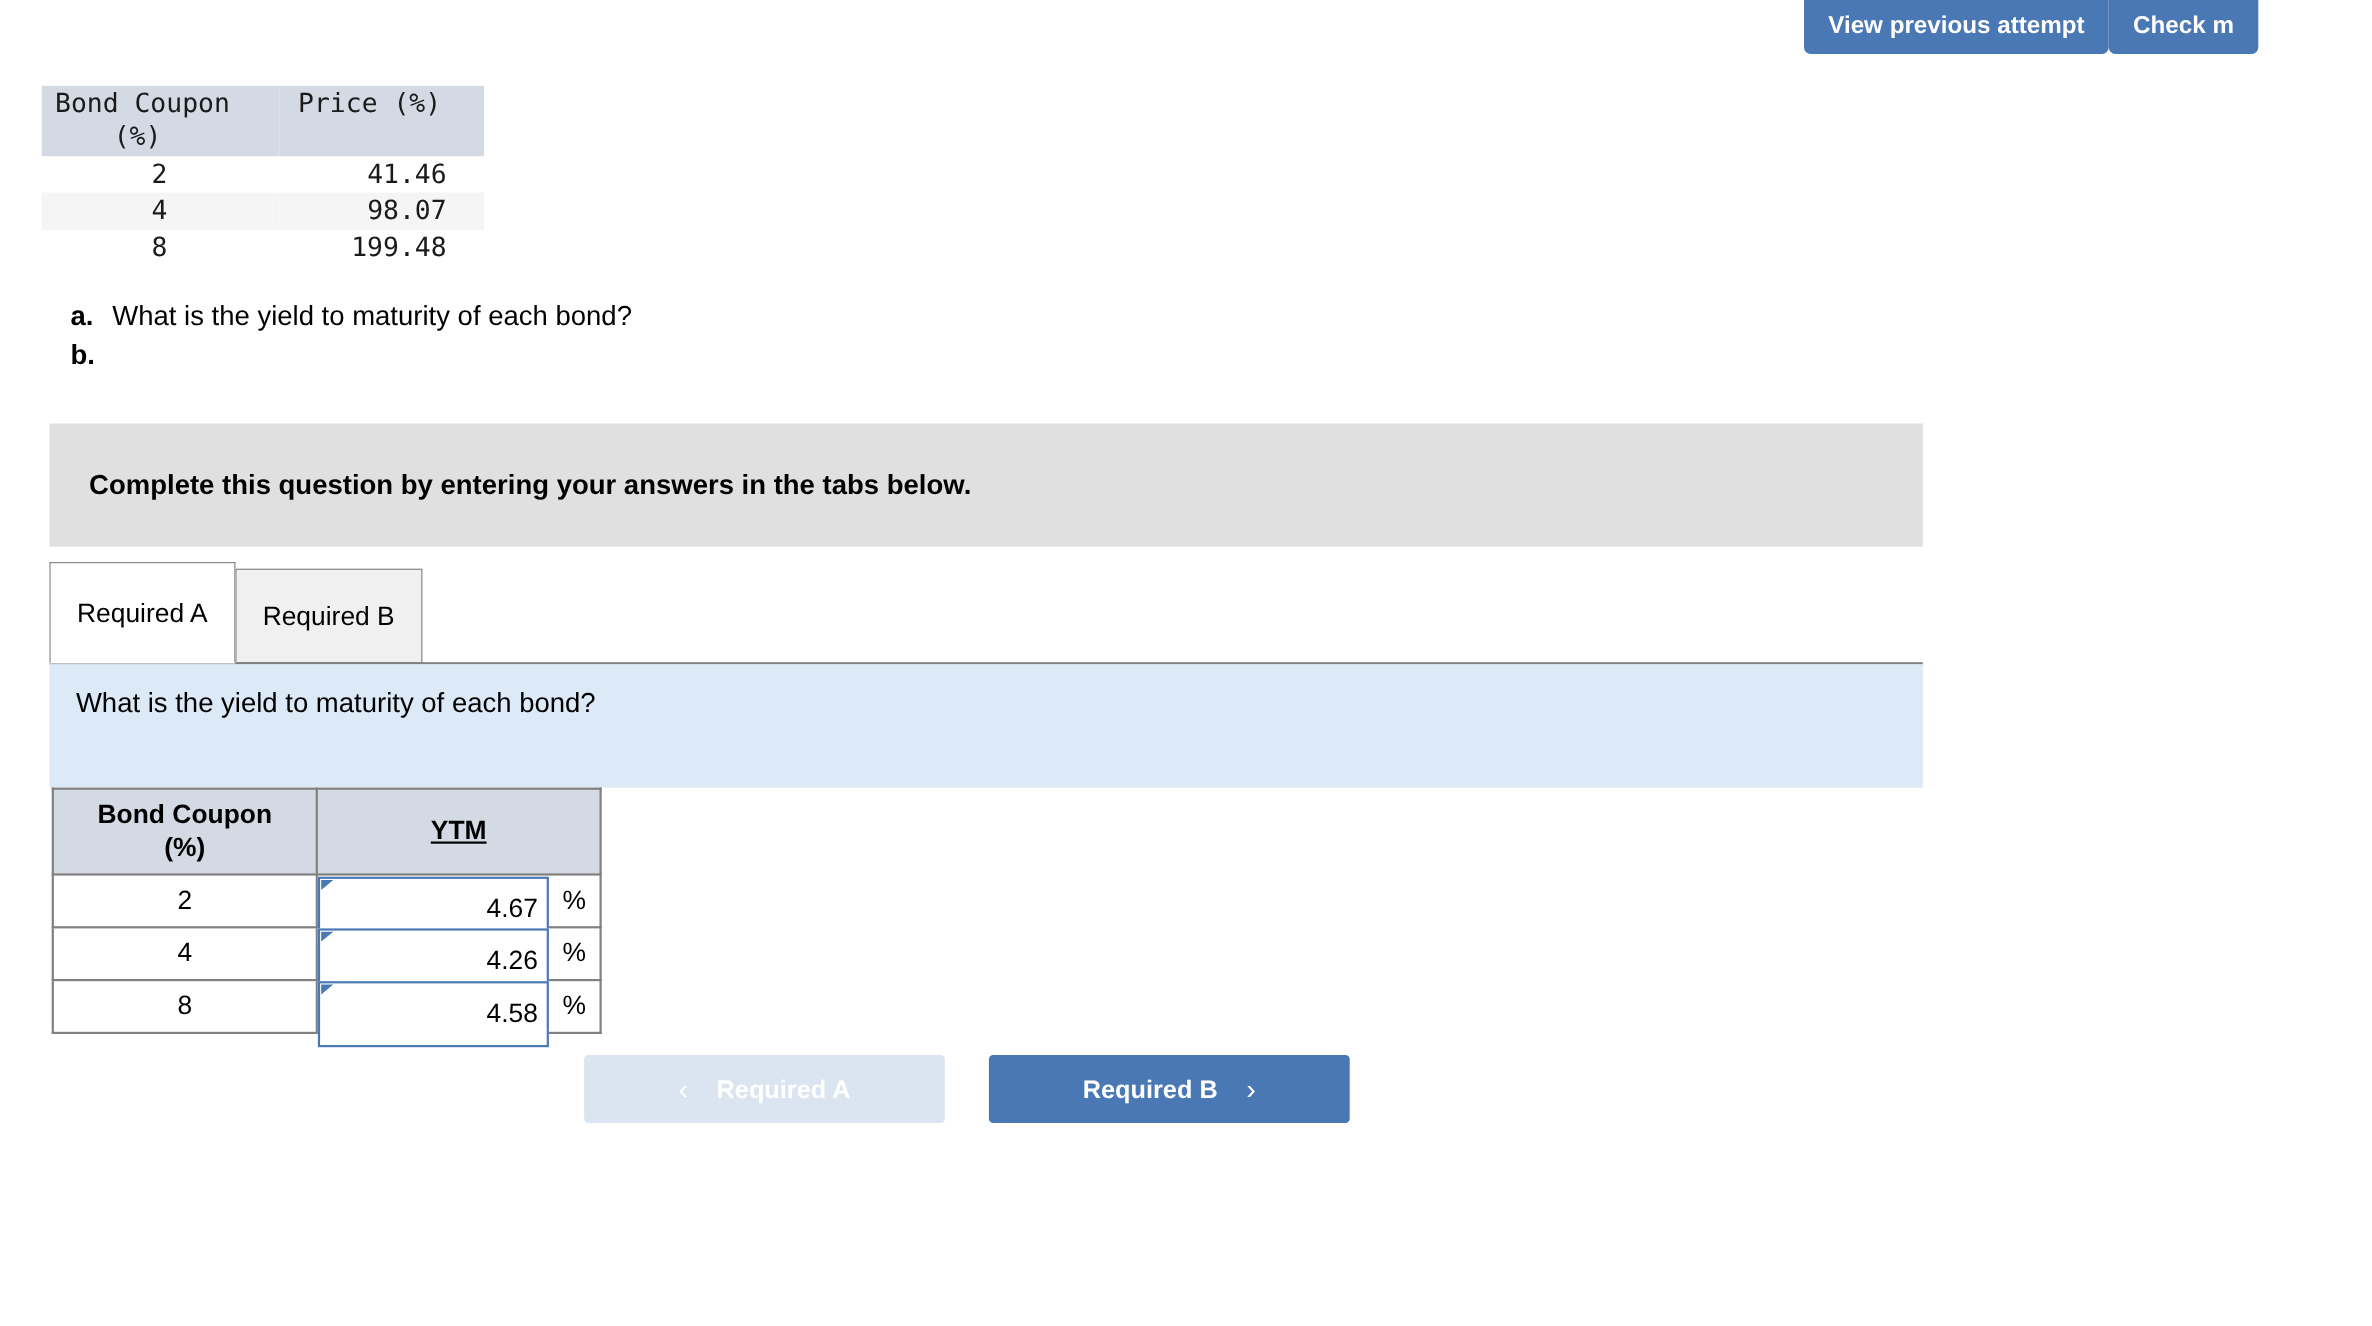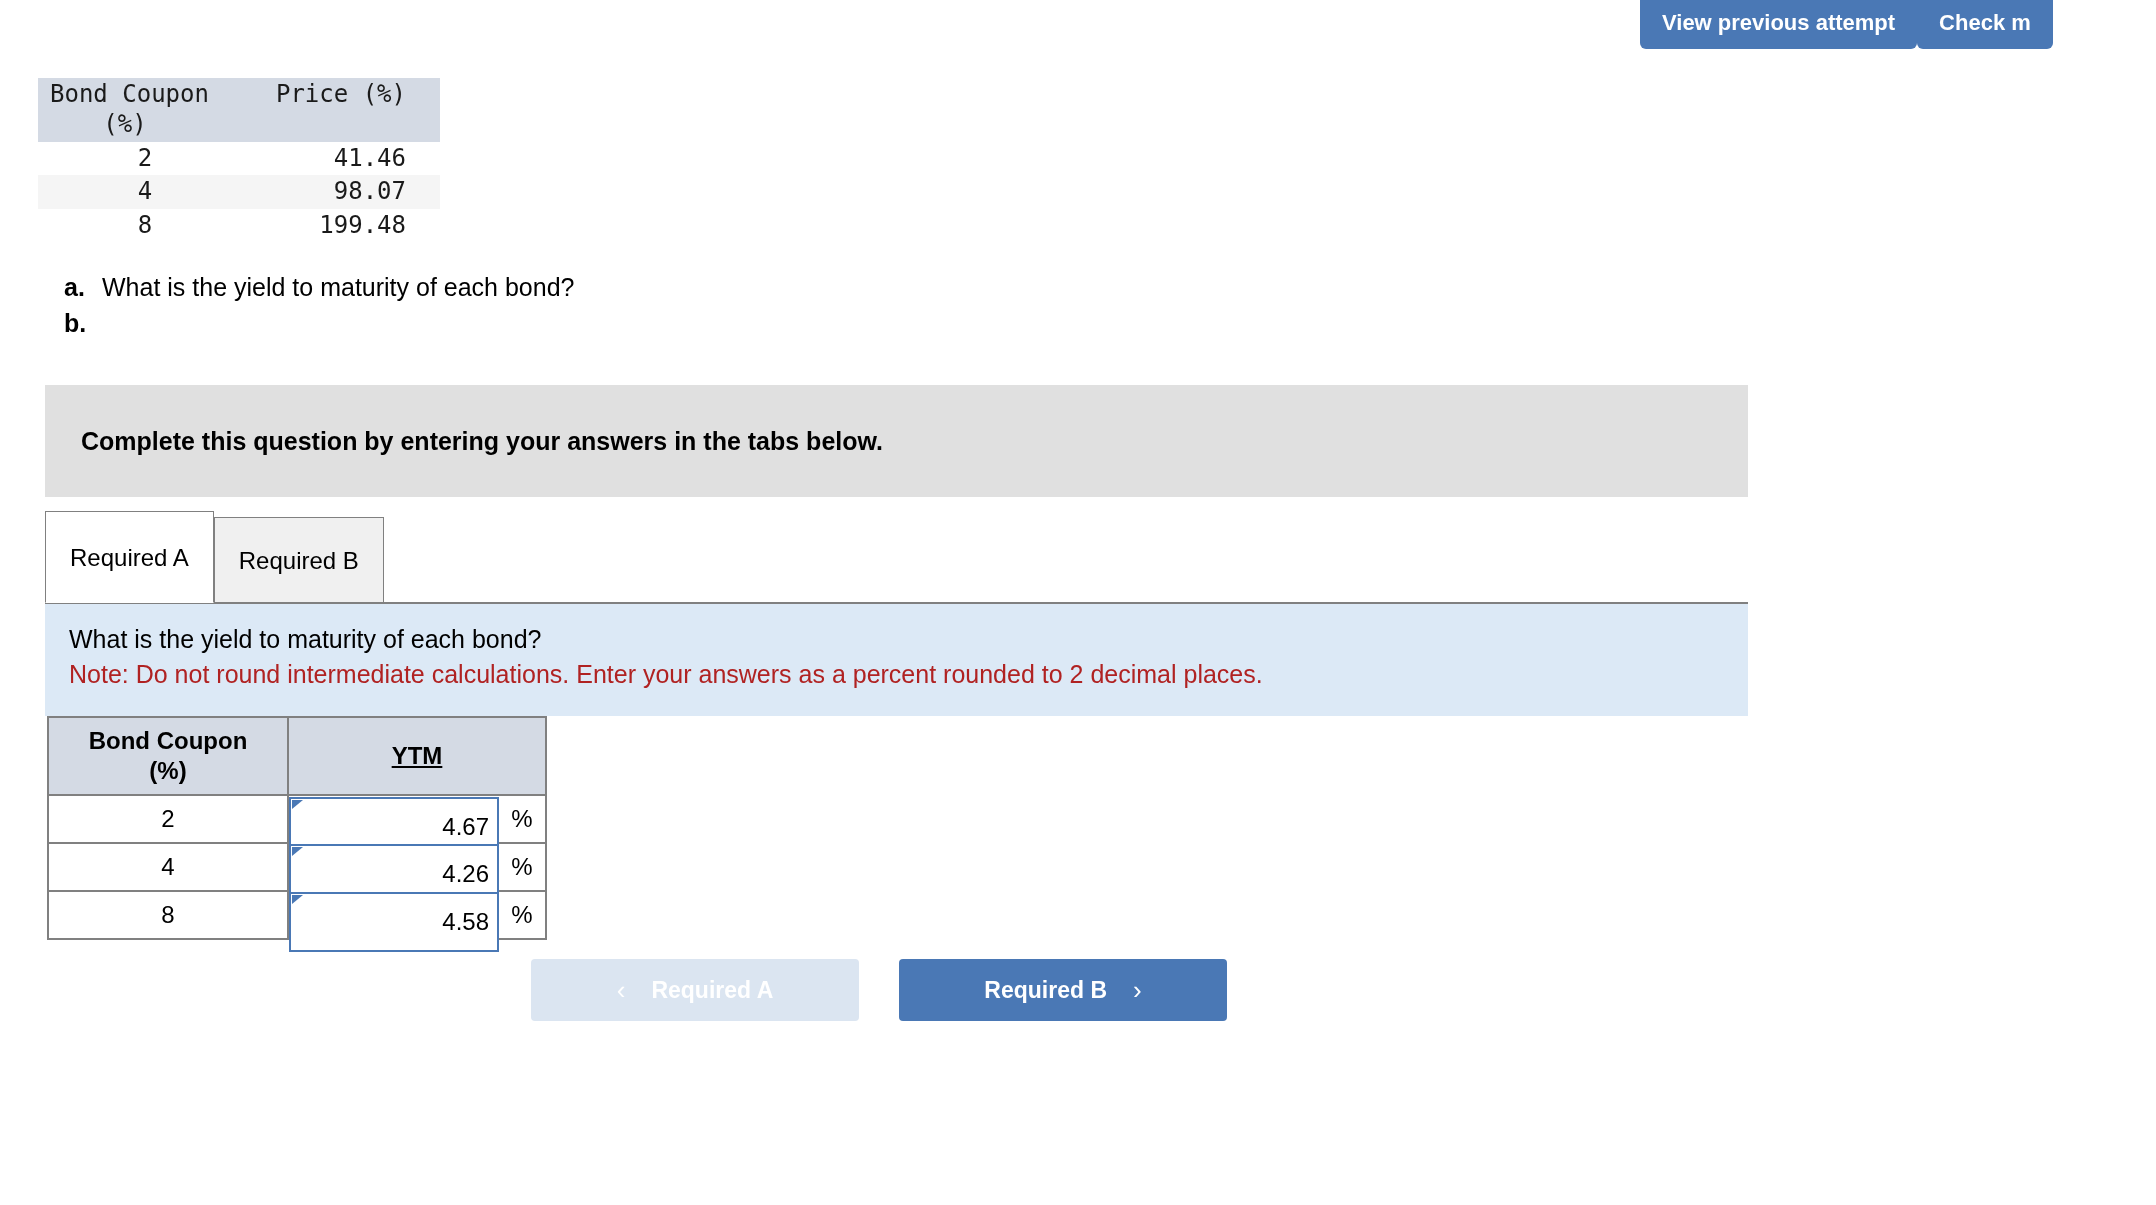--- a/index.html
+++ b/index.html
@@ -50,21 +50,21 @@
   }
   #source-table th {
     background: #d4dae4;
     font-weight: normal;
     padding: 2px 14px 2px 12px;
     text-align: left;
     vertical-align: top;
     line-height: 1.24;
   }
   #source-table th.price-head {
-    text-align: right;
+    text-align: center;
     padding-right: 34px;
   }
   #source-table td {
     padding: 2px 14px 2px 12px;
     text-align: right;
     line-height: 1.24;
   }
   #source-table td.coupon-col {
     width: 190px;
     text-align: center;
@@ -321,21 +321,20 @@
 </div>
 
 <div id="tab-strip">
   <div class="tab active">Required A</div>
   <div class="tab inactive">Required B</div>
 </div>
 <div id="tab-underline"></div>
 
 <div id="prompt-panel">
   <div class="prompt-q">What is the yield to maturity of each bond?</div>
-  <div class="prompt-note">Note: Do not round intermediate calculations. Enter your answers as a percent rounded to 2 decimal places.</div>
 </div>
 
 <table id="answer-table">
   <thead>
     <tr>
       <th class="coupon-head">
         <span>Bond Coupon</span><br>
         <span>(%)</span>
       </th>
       <th class="ytm-head" colspan="2">YTM</th>

